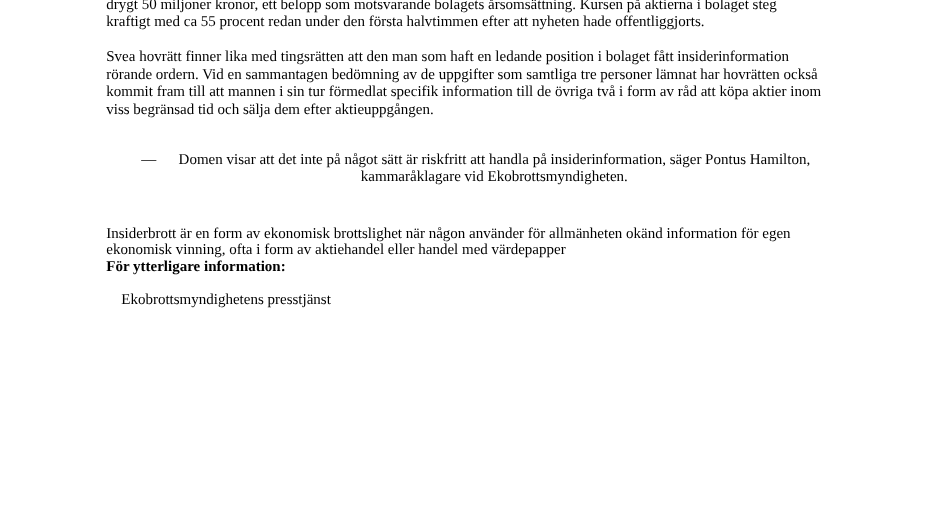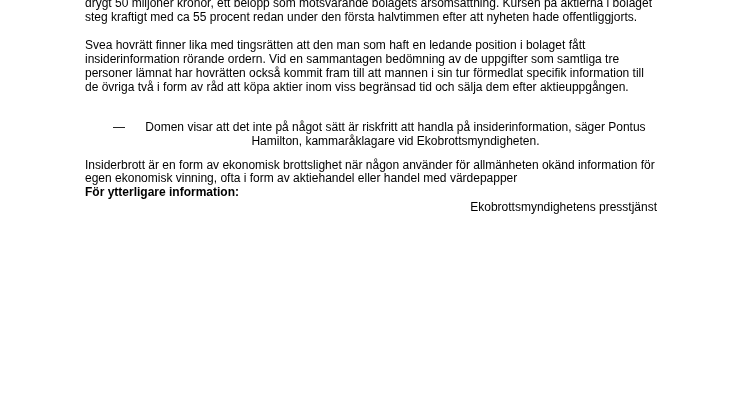--- a/index.html
+++ b/index.html
@@ -6,21 +6,21 @@
     margin: 0;
     padding: 0;
     background: #ffffff;
   }
   .page {
     position: relative;
     width: 746px;
     height: 315px;
     background: #ffffff;
     overflow: hidden;
-    font-family: Liberation Sans, sans-serif;
+    font-family: Liberation Serif, serif;
     font-size: 12px;
     line-height: 13.7px;
     color: #000000;
   }
   .content {
     padding: 0 88px 0 85px;
   }
   p { margin: 0; }
 
   .intro-paragraph {
@@ -38,28 +38,27 @@
     width: 20px;
   }
   .quote-text {
     flex: 1 1 auto;
     text-align: center;
   }
   .fakta-heading {
     margin-top: 46px;
   }
   .fakta-paragraph {
-    margin-top: 10px;
+    margin-top: 31px;
   }
   .contact-heading {
     font-weight: bold;
   }
   .contact-line {
-    margin: 1px;
-    text-align: right;
+    margin: 12px;
   }
 </style>
 </head>
 <body>
 
 <div class="page">
   <div class="content">
 
     <p class="intro-paragraph">drygt 50 miljoner kronor, ett belopp som motsvarande bolagets årsomsättning. Kursen på aktierna i bolaget steg kraftigt med ca 55 procent redan under den första halvtimmen efter att nyheten hade offentliggjorts.</p>
 

